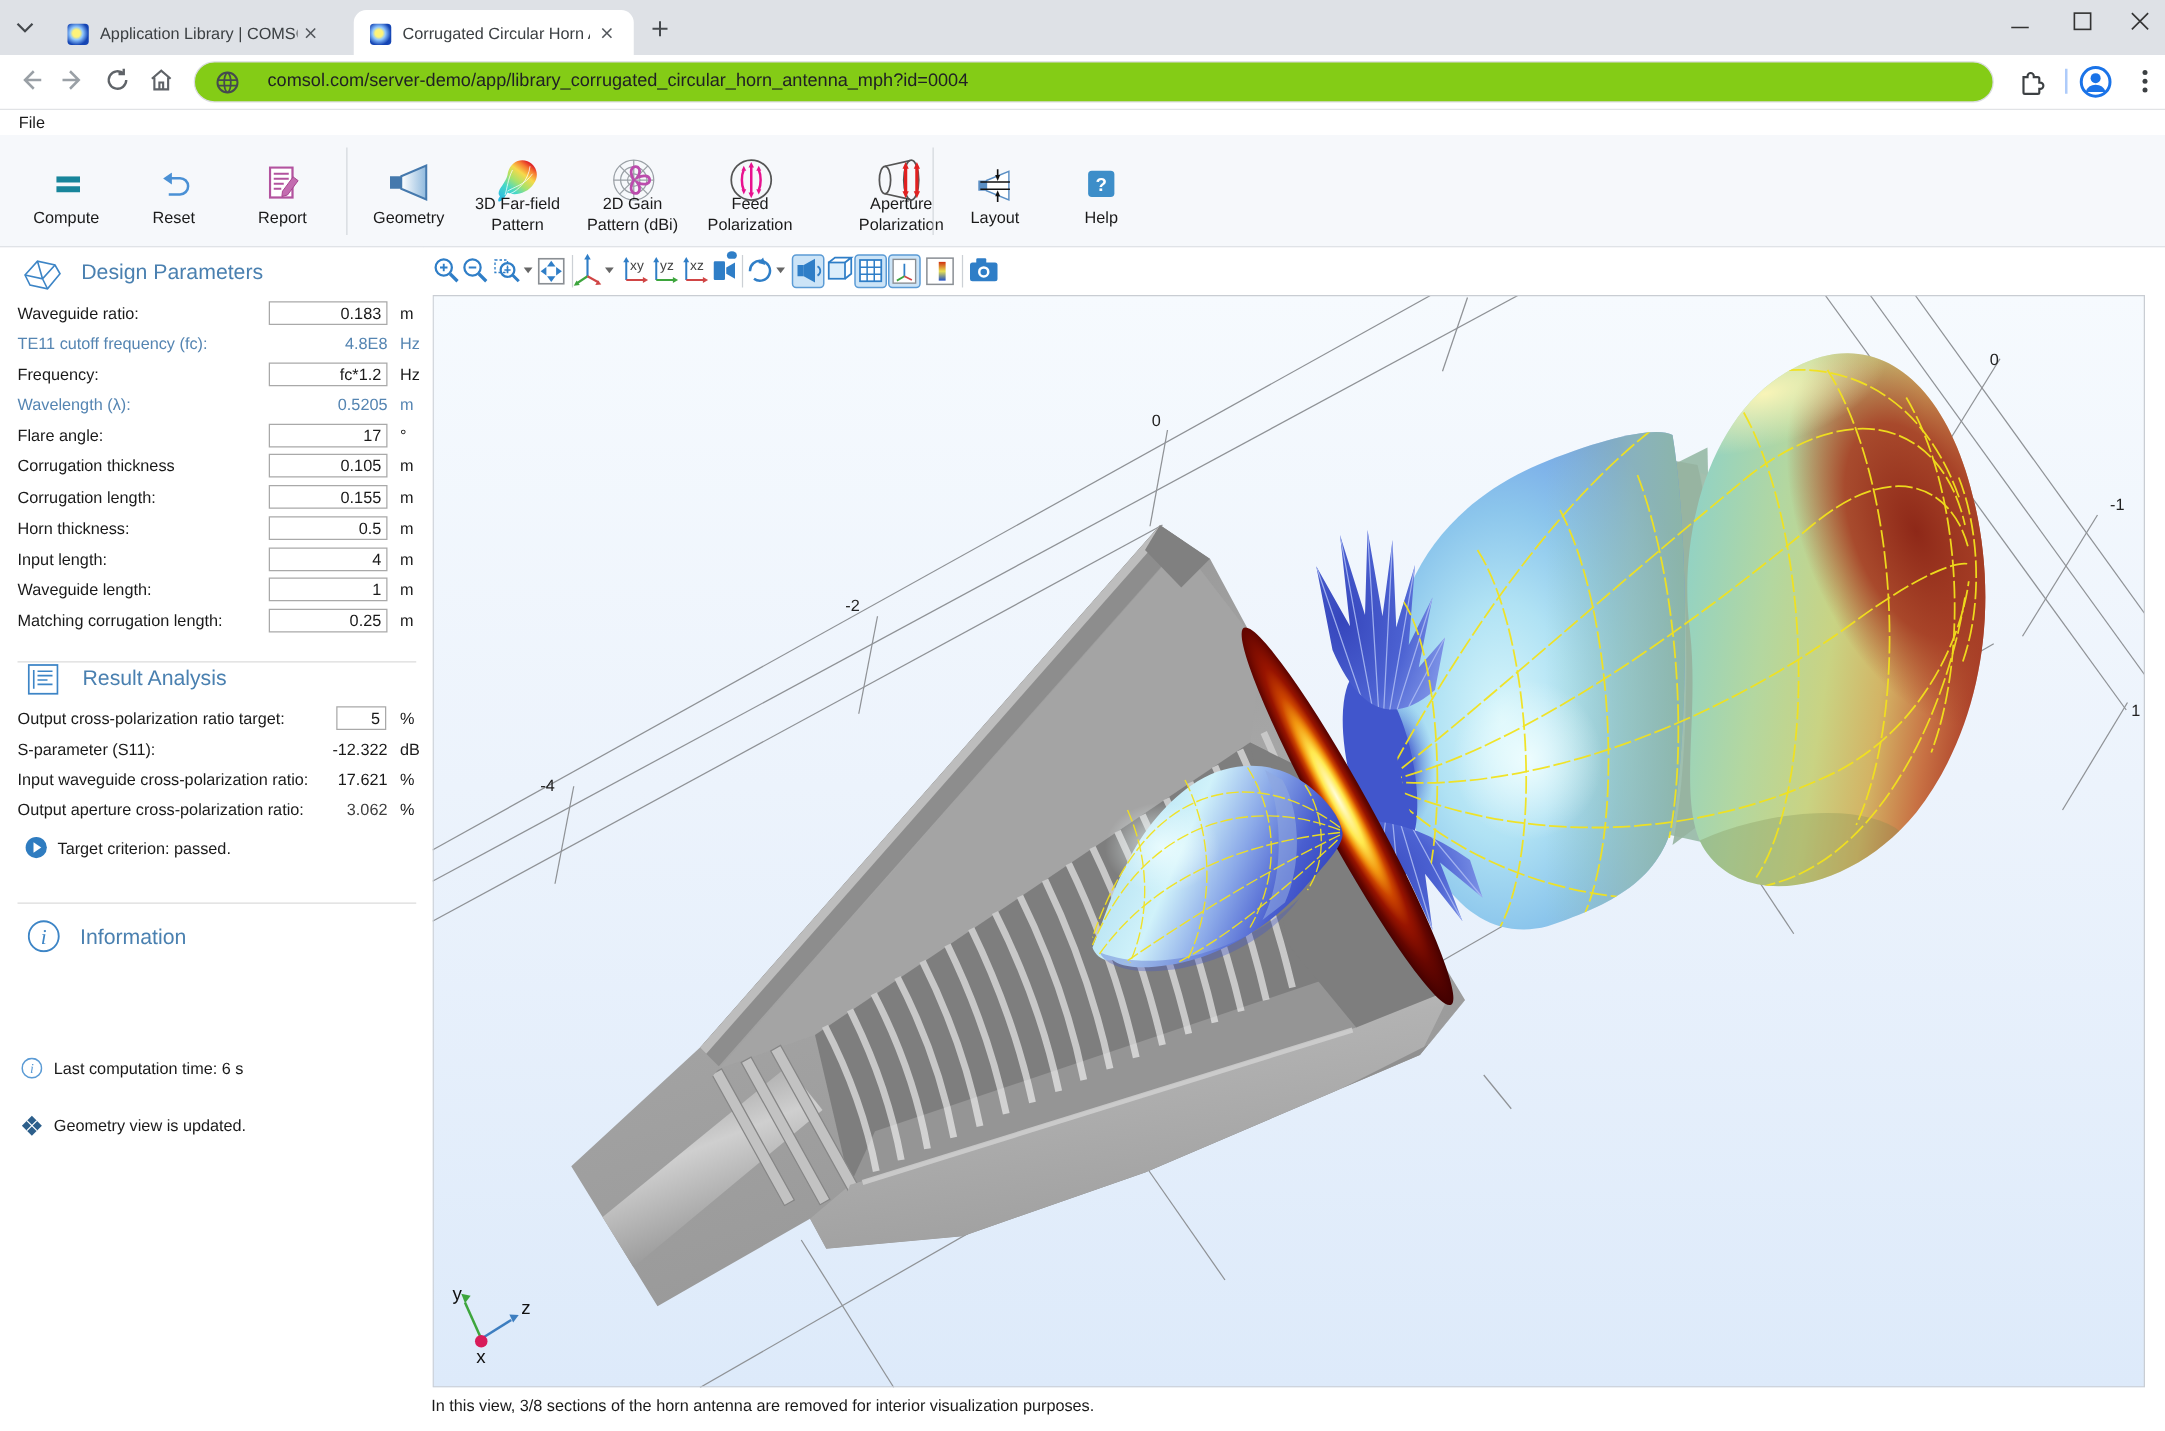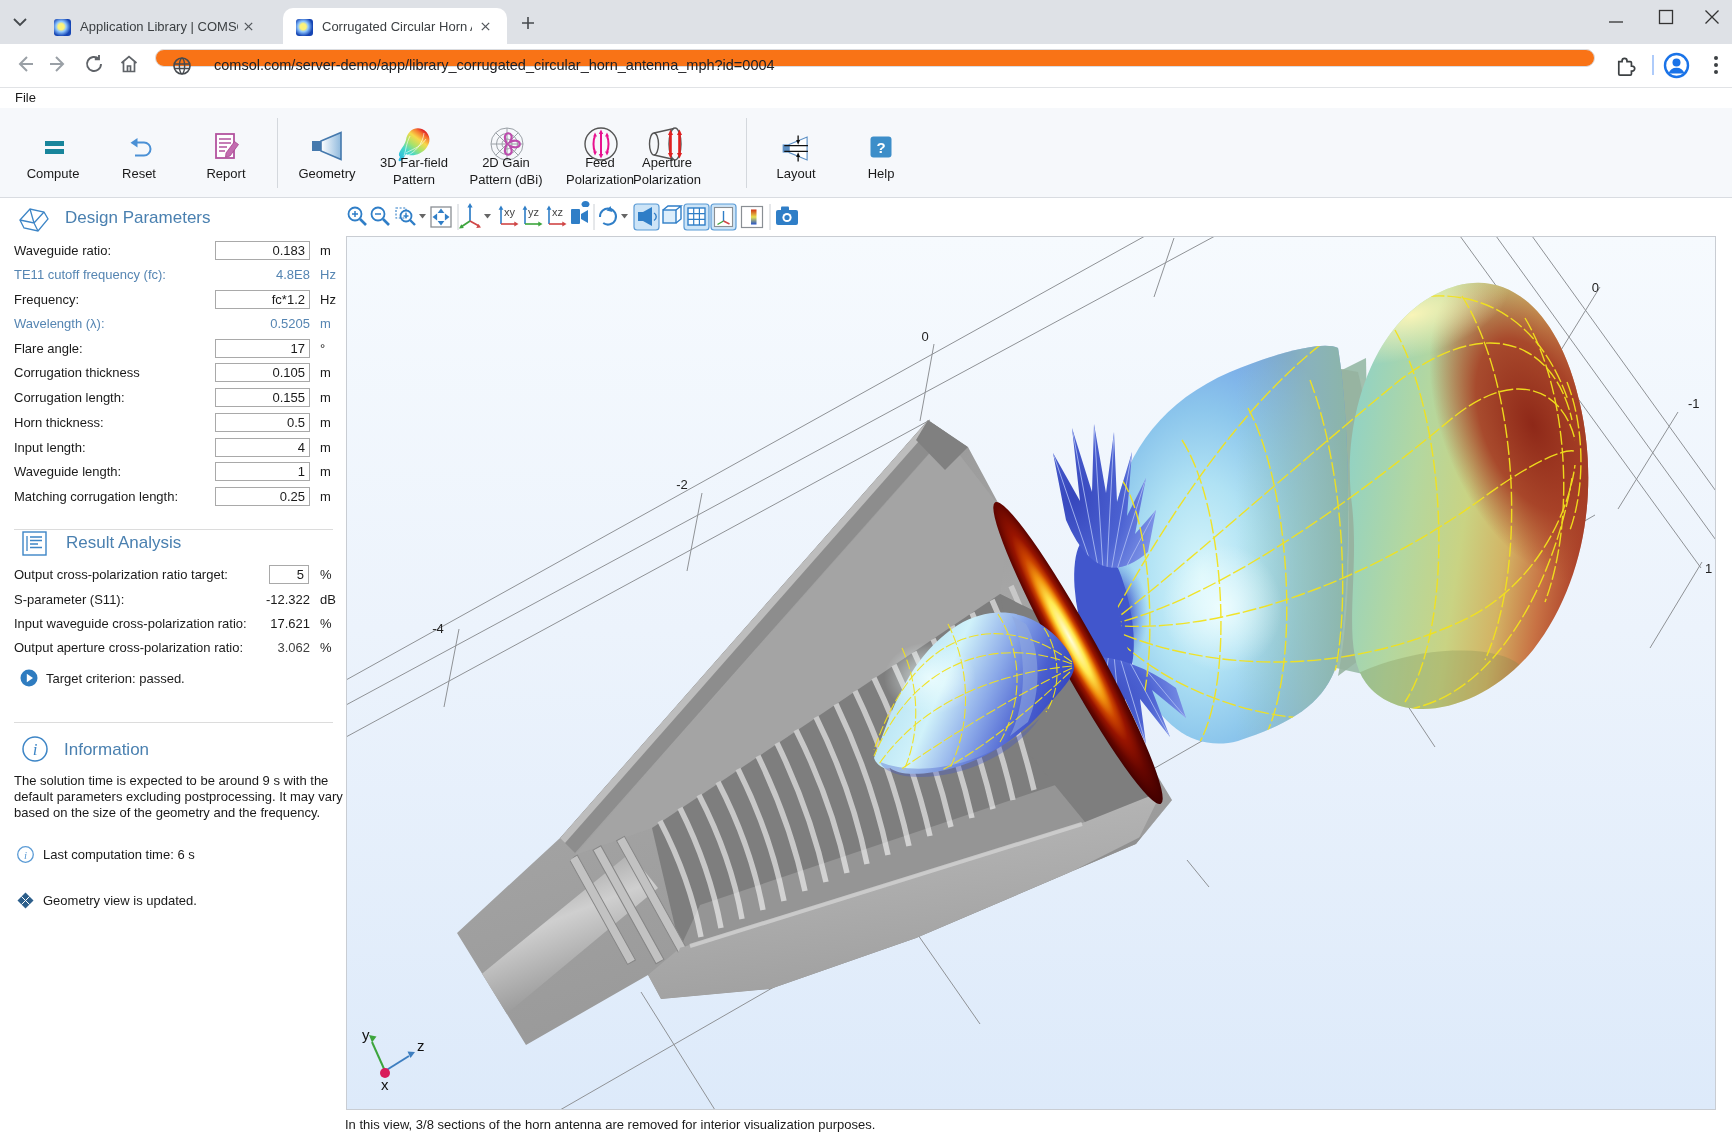--- a/index.html
+++ b/index.html
@@ -11,21 +11,21 @@
 
 #tabstrip { left:0; top:0; width:1732px; height:44px; background:#dee1e6; }
 .tab { position:absolute; top:8px; height:36px; border-radius:10px 10px 0 0; }
 #tab1 { left:38px; width:232px; }
 #tab2 { left:283px; width:224px; background:#fff; }
 .tabtxt { position:absolute; top:11px; font-size:13px; color:#3c4043; white-space:nowrap; overflow:hidden; }
 .favicon { position:absolute; top:11px; width:17px; height:17px; border-radius:3px;
   background:radial-gradient(circle at 42% 45%, #fdf37a 0 22%, #8ec6ff 38%, #1545b4 70%); }
 .tabx { position:absolute; top:13px; width:11px; height:11px; color:#53575c; font-size:15px; line-height:10px; }
 #navbar { left:0; top:44px; width:1732px; height:43px; background:#fff; }
-#pill { position:absolute; left:155px; top:5px; width:1440px; height:18px; background:#f97316;
+#pill { position:absolute; left:155px; top:5px; width:1440px; height:33px; background:#84cc16;
   border:1px solid #dadce0; border-radius:17px; }
 #urltxt { position:absolute; left:58px; top:7px; font-size:14.5px; color:#202124; }
 .navic { position:absolute; top:7px; }
 #chromeline { left:0; top:87px; width:1732px; height:1px; background:#e1e3e6; }
 
 
 #filebar { left:0; top:88px; width:1732px; height:20px; background:#fff;text-align:right; }
 #filetxt { position:absolute; left:15px; top:2px; font-size:13px; color:#1a1a1a; }
 #ribbon { left:0; top:108px; width:1732px; height:90px; background:#f6f8fb; border-bottom:1px solid #d9dce1; }
 .rbtn { position:absolute; top:0; height:89px; text-align:center; }
@@ -206,21 +206,21 @@
         <path d="M18 3.5 L15.8 8 H20.2 Z" stroke="none"></path>
             <path d="M18 32.5 L15.8 28 H20.2 Z" stroke="none"></path>
         <path d="M12 6.5 L10.2 10.6 H14 Z" stroke="none"></path>
             <path d="M12 29.5 L10.2 25.4 H14 Z" stroke="none"></path>
         <path d="M24 6.5 L22 10.6 H26 Z" stroke="none"></path>
             <path d="M24 29.5 L22 25.4 H26 Z" stroke="none"></path>
       </g>
     </svg>
     <div class="rlbl">Feed<br>Polarization</div>
   </div>
-  <div class="rbtn" style="left:624px;width:86px">
+  <div class="rbtn" style="left:678px;width:86px">
     <svg class="abs" style="left:23px;top:18px" width="40" height="36" viewBox="0 0 40 36">
       <g fill="none" stroke="#555" stroke-width="1.4">
         <ellipse cx="7" cy="18" rx="4.5" ry="11"></ellipse>
         <path d="M7 7 L27 2.5 M7 29 L27 33.5"></path>
         <ellipse cx="28" cy="18" rx="6" ry="16"></ellipse>
       </g>
       <g stroke="#e02020" stroke-width="2.6" fill="#e02020">
         <path d="M23.5 8 V28" fill="none"></path>
             <path d="M23.5 3.5 L21 9 H26 Z" stroke="none"></path>
             <path d="M23.5 32.5 L21 27 H26 Z" stroke="none"></path>
@@ -336,21 +336,20 @@
   <div class="flabel" style="left:46px;top:473px">Target criterion: passed.</div>
 
   <div class="psep" style="top:524px"></div>
 
   <svg class="abs" style="left:22px;top:538px" width="26" height="26" viewBox="0 0 26 26">
     <circle cx="13" cy="13" r="12" fill="none" stroke="#3d85c6" stroke-width="1.5"></circle>
     <text x="13" y="19" font-size="17" font-style="italic" font-family="Liberation Serif" fill="#3d85c6" text-anchor="middle">i</text>
   </svg>
   <div class="sectitle" style="left:64px;top:542px">Information</div>
 
-  <div class="ptext" style="top:575px;width:330px">The solution time is expected to be around 9 s with the<br>default parameters excluding postprocessing. It may vary<br>based on the size of the geometry and the frequency.</div>
 
   <svg class="abs" style="left:17px;top:648px" width="17" height="17" viewBox="0 0 17 17">
     <circle cx="8.5" cy="8.5" r="7.8" fill="none" stroke="#5b9bd5" stroke-width="1.3"></circle>
     <text x="8.5" y="12.5" font-size="11" font-style="italic" font-family="Liberation Serif" fill="#5b9bd5" text-anchor="middle">i</text>
   </svg>
   <div class="flabel" style="left:43px;top:649px">Last computation time: 6 s</div>
 
   <svg class="abs" style="left:17px;top:694px" width="17" height="17" viewBox="0 0 17 17">
     <path d="M8.5 0.5 L16.5 8.5 L8.5 16.5 L0.5 8.5 Z" fill="#2d5f8b"></path>
     <path d="M4.5 4.5 L12.5 12.5 M12.5 4.5 L4.5 12.5" stroke="#fff" stroke-width="1"></path>

